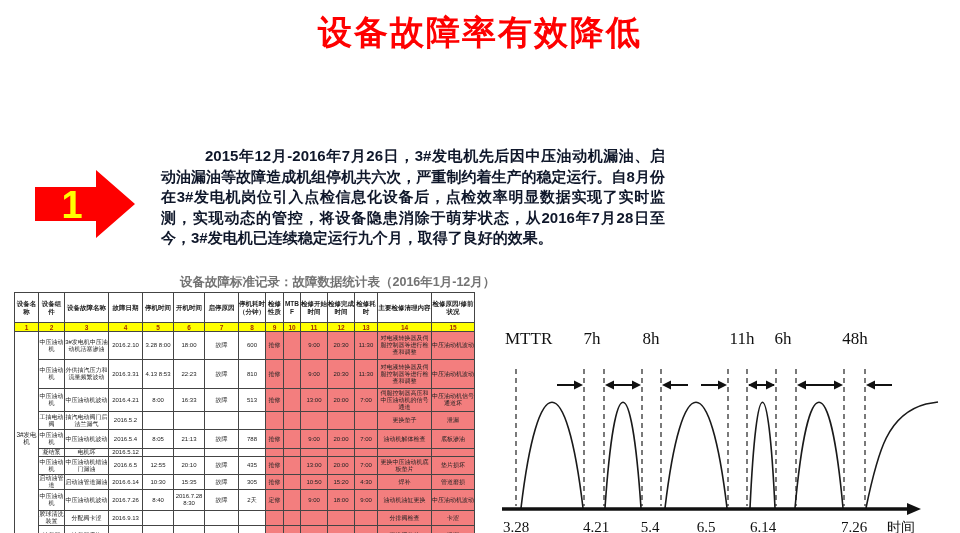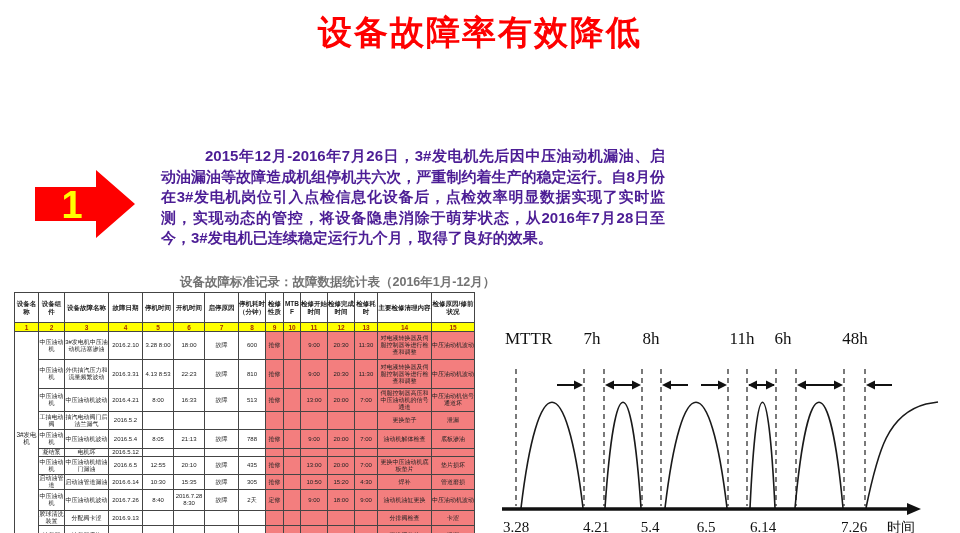--- a/index.html
+++ b/index.html
@@ -5,21 +5,21 @@
   html,body{margin:0;padding:0;background:#fff;}
   .slide{position:relative;width:960px;height:533px;background:#ffffff;overflow:hidden;
          font-family:"Liberation Sans",sans-serif;color:#111;}
   .slide-title{position:absolute;left:0;top:10px;width:100%;text-align:center;margin:0;
     font-size:34px;font-weight:800;color:#fe0000;letter-spacing:2px;}
   .arrow-badge{position:absolute;left:35px;top:169px;width:102px;height:72px;}
   .arrow-badge svg{position:absolute;left:0;top:0;}
   .badge-num{position:absolute;left:14px;top:14px;width:46px;text-align:center;
     color:#ffff00;font-size:38px;font-weight:700;line-height:44px;}
   .body-paragraph{position:absolute;left:161px;top:146px;width:504px;margin:0;
-    font-size:15px;font-weight:700;line-height:20.5px;text-align:justify;text-indent:44px;color:#4c1d95;}
+    font-size:15px;font-weight:700;line-height:20.5px;text-align:justify;text-indent:44px;color:#0f172a;}
   .table-title{position:absolute;left:180px;top:274px;font-size:12.5px;font-weight:700;color:#737373;white-space:nowrap;}
   .table-wrap{position:absolute;left:14px;top:292px;width:461px;height:241px;overflow:hidden;}
   table.fault{border-collapse:collapse;table-layout:fixed;width:460px;}
   table.fault td,table.fault th{border:1px solid #444;padding:0;overflow:hidden;
     font-size:6px;line-height:7px;text-align:center;vertical-align:middle;font-weight:400;color:#222;
     word-break:break-all;}
   table.fault th{font-size:6.5px;line-height:7.5px;background:#fff;font-weight:600;}
   table.fault td.num{background:#ffff00;color:#a33000;font-weight:700;height:8px;font-size:6.5px;}
   table.fault td.pink{background:#f37e7e;}
   table.fault td.eq{background:#fff;font-size:6.5px;}

